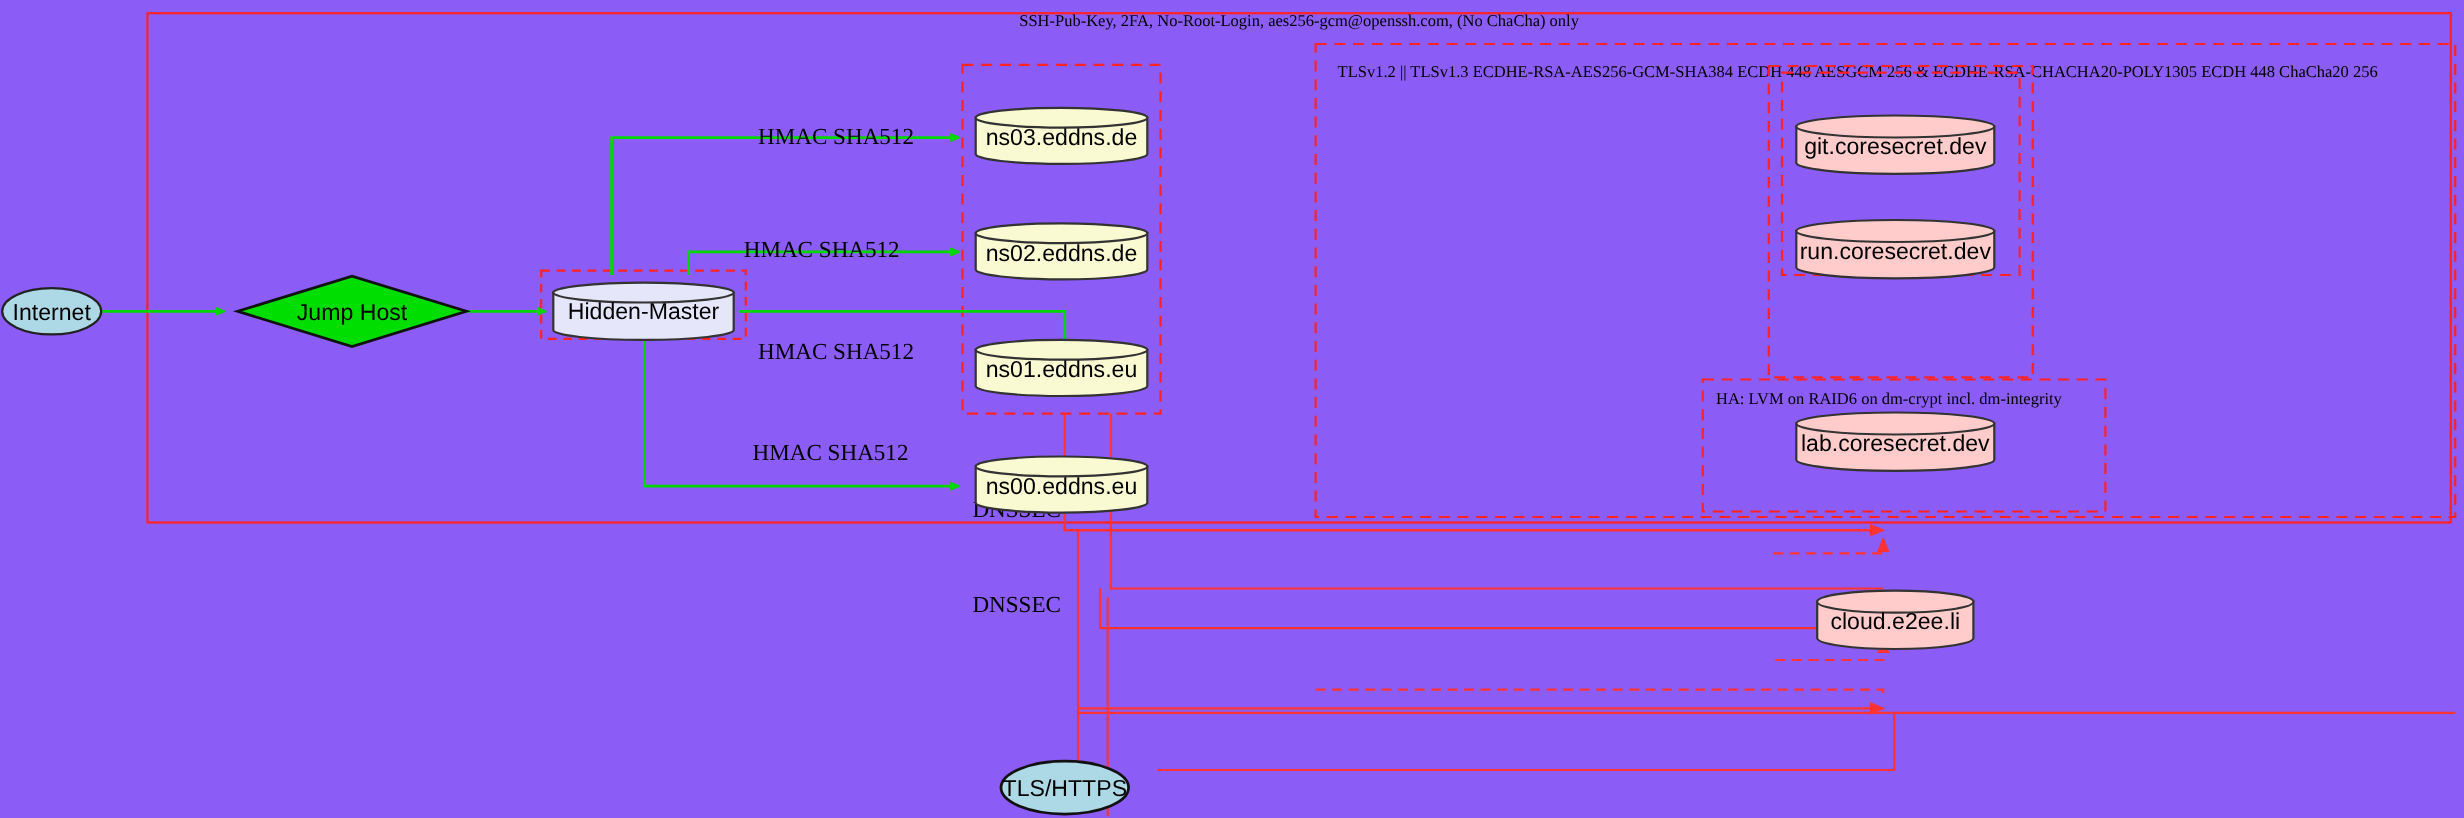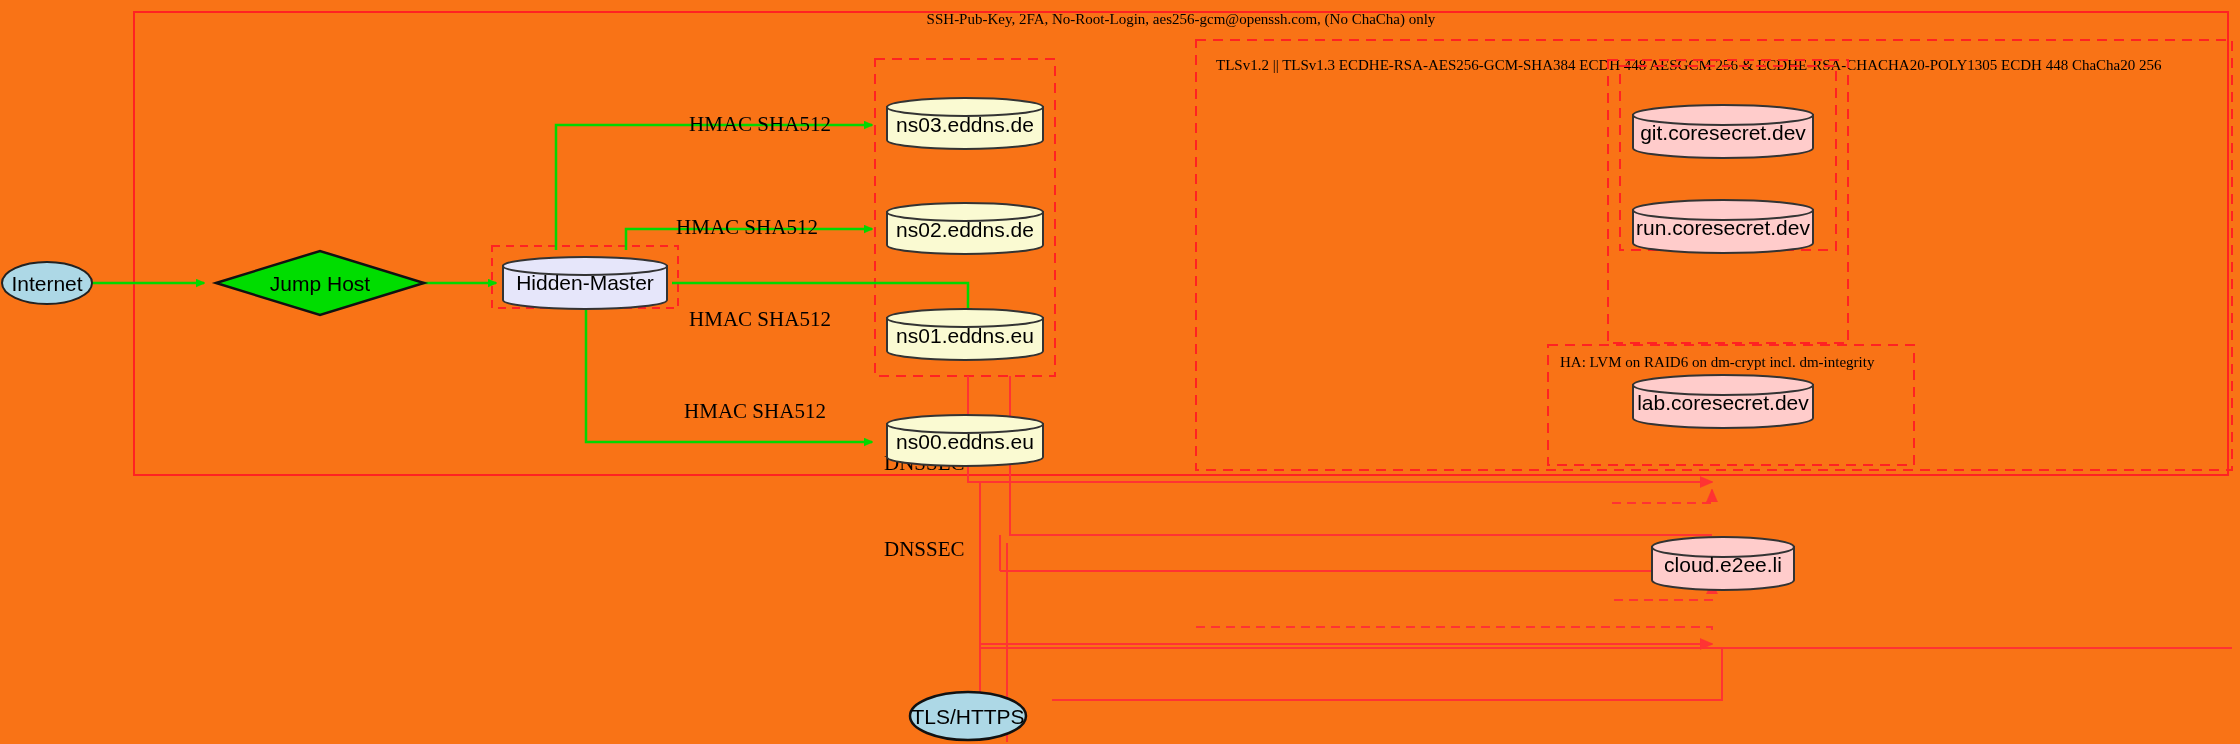--- a/index.html
+++ b/index.html
@@ -4,21 +4,21 @@
 <style>
   html, body {
     margin: 0;
     padding: 0;
     background: #ffffff;
   }
   #canvas {
     position: relative;
     width: 2240px;
     height: 744px;
-    background: #f97316;
+    background: #8b5cf6;
     font-family: "Liberation Sans", sans-serif;
     overflow: hidden;
   }
   svg.layer {
     position: absolute;
     left: 0;
     top: 0;
     width: 2240px;
     height: 744px;
   }

